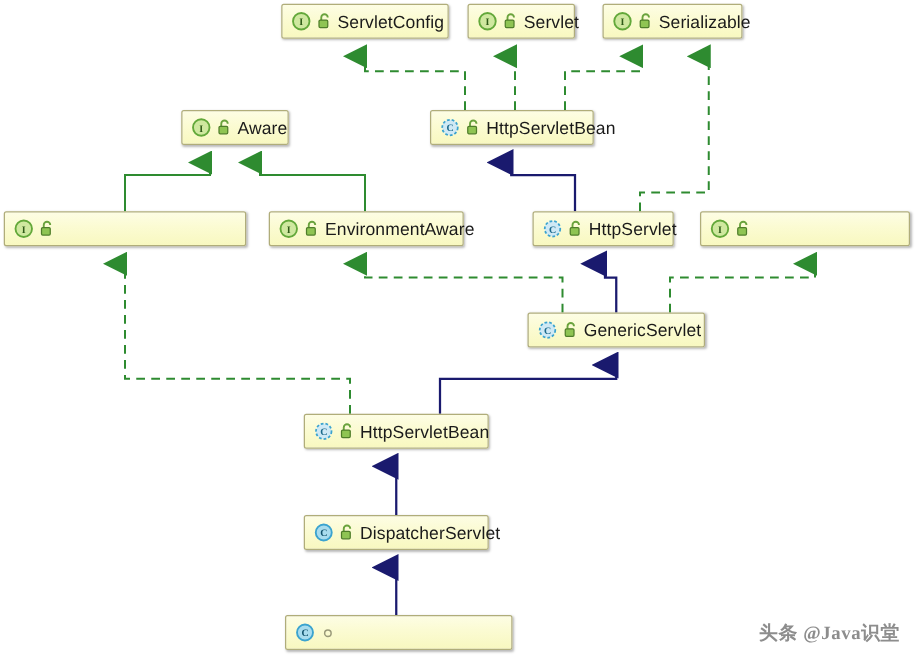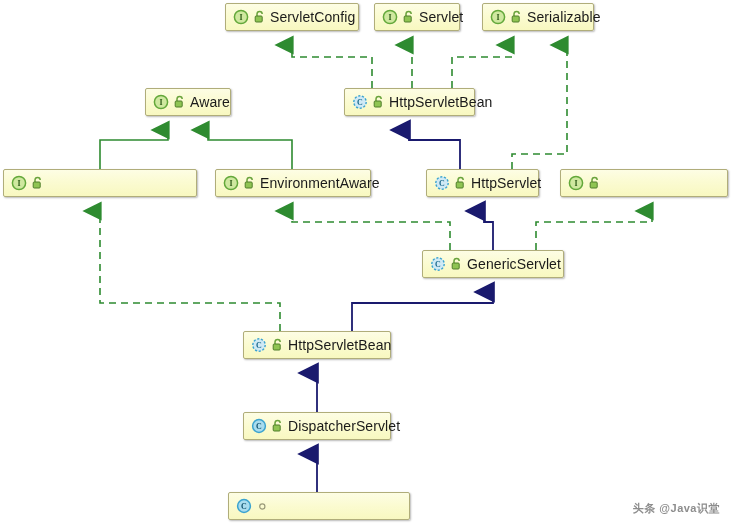--- a/index.html
+++ b/index.html
@@ -57,25 +57,25 @@
     flex: 0 0 auto;
     width: 13px;
     height: 14px;
     position: relative;
   }
   .vis-icon svg { display: block; }
   #watermark {
     position: absolute;
     right: 12px;
     bottom: 13px;
-    font-size: 11px;
+    font-size: 15px;
     font-weight: bold;
     color: #8d8d8d;
     letter-spacing: 0.5px;
-    font-family: Liberation Sans, sans-serif;
+    font-family: Liberation Serif, serif;
     z-index: 3;
   }
 </style>
 </head>
 <body>
 
 <div id="diagram-canvas">
 
   <svg id="edge-layer" viewBox="0 0 732 529" width="732" height="529" xmlns="http://www.w3.org/2000/svg">
     <defs>

